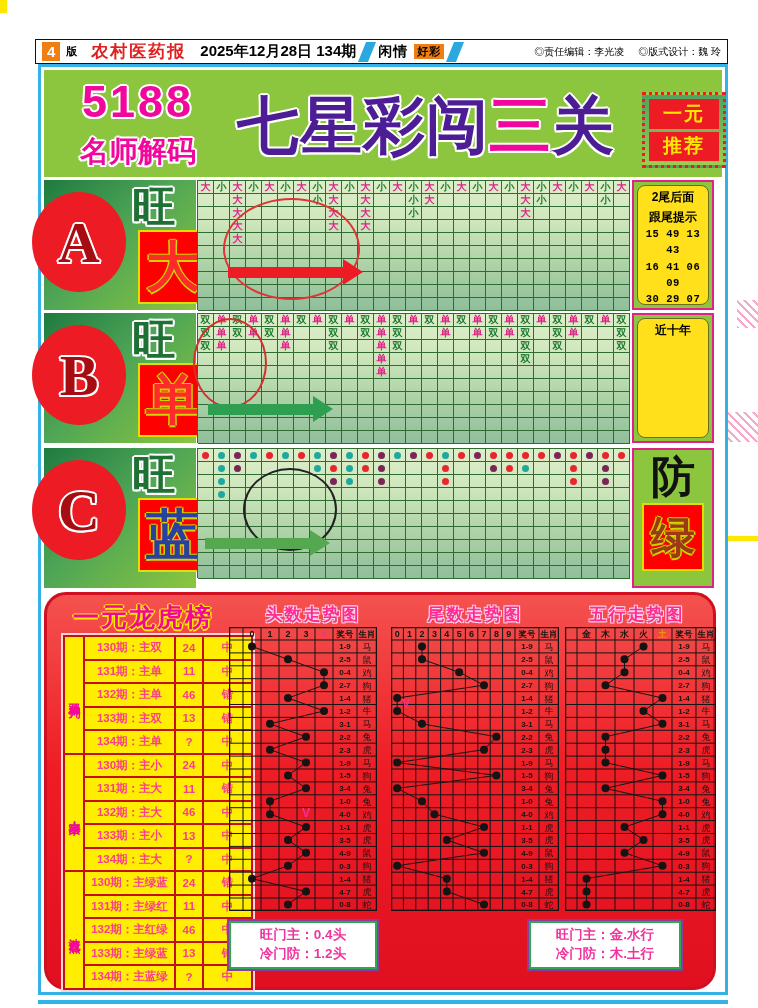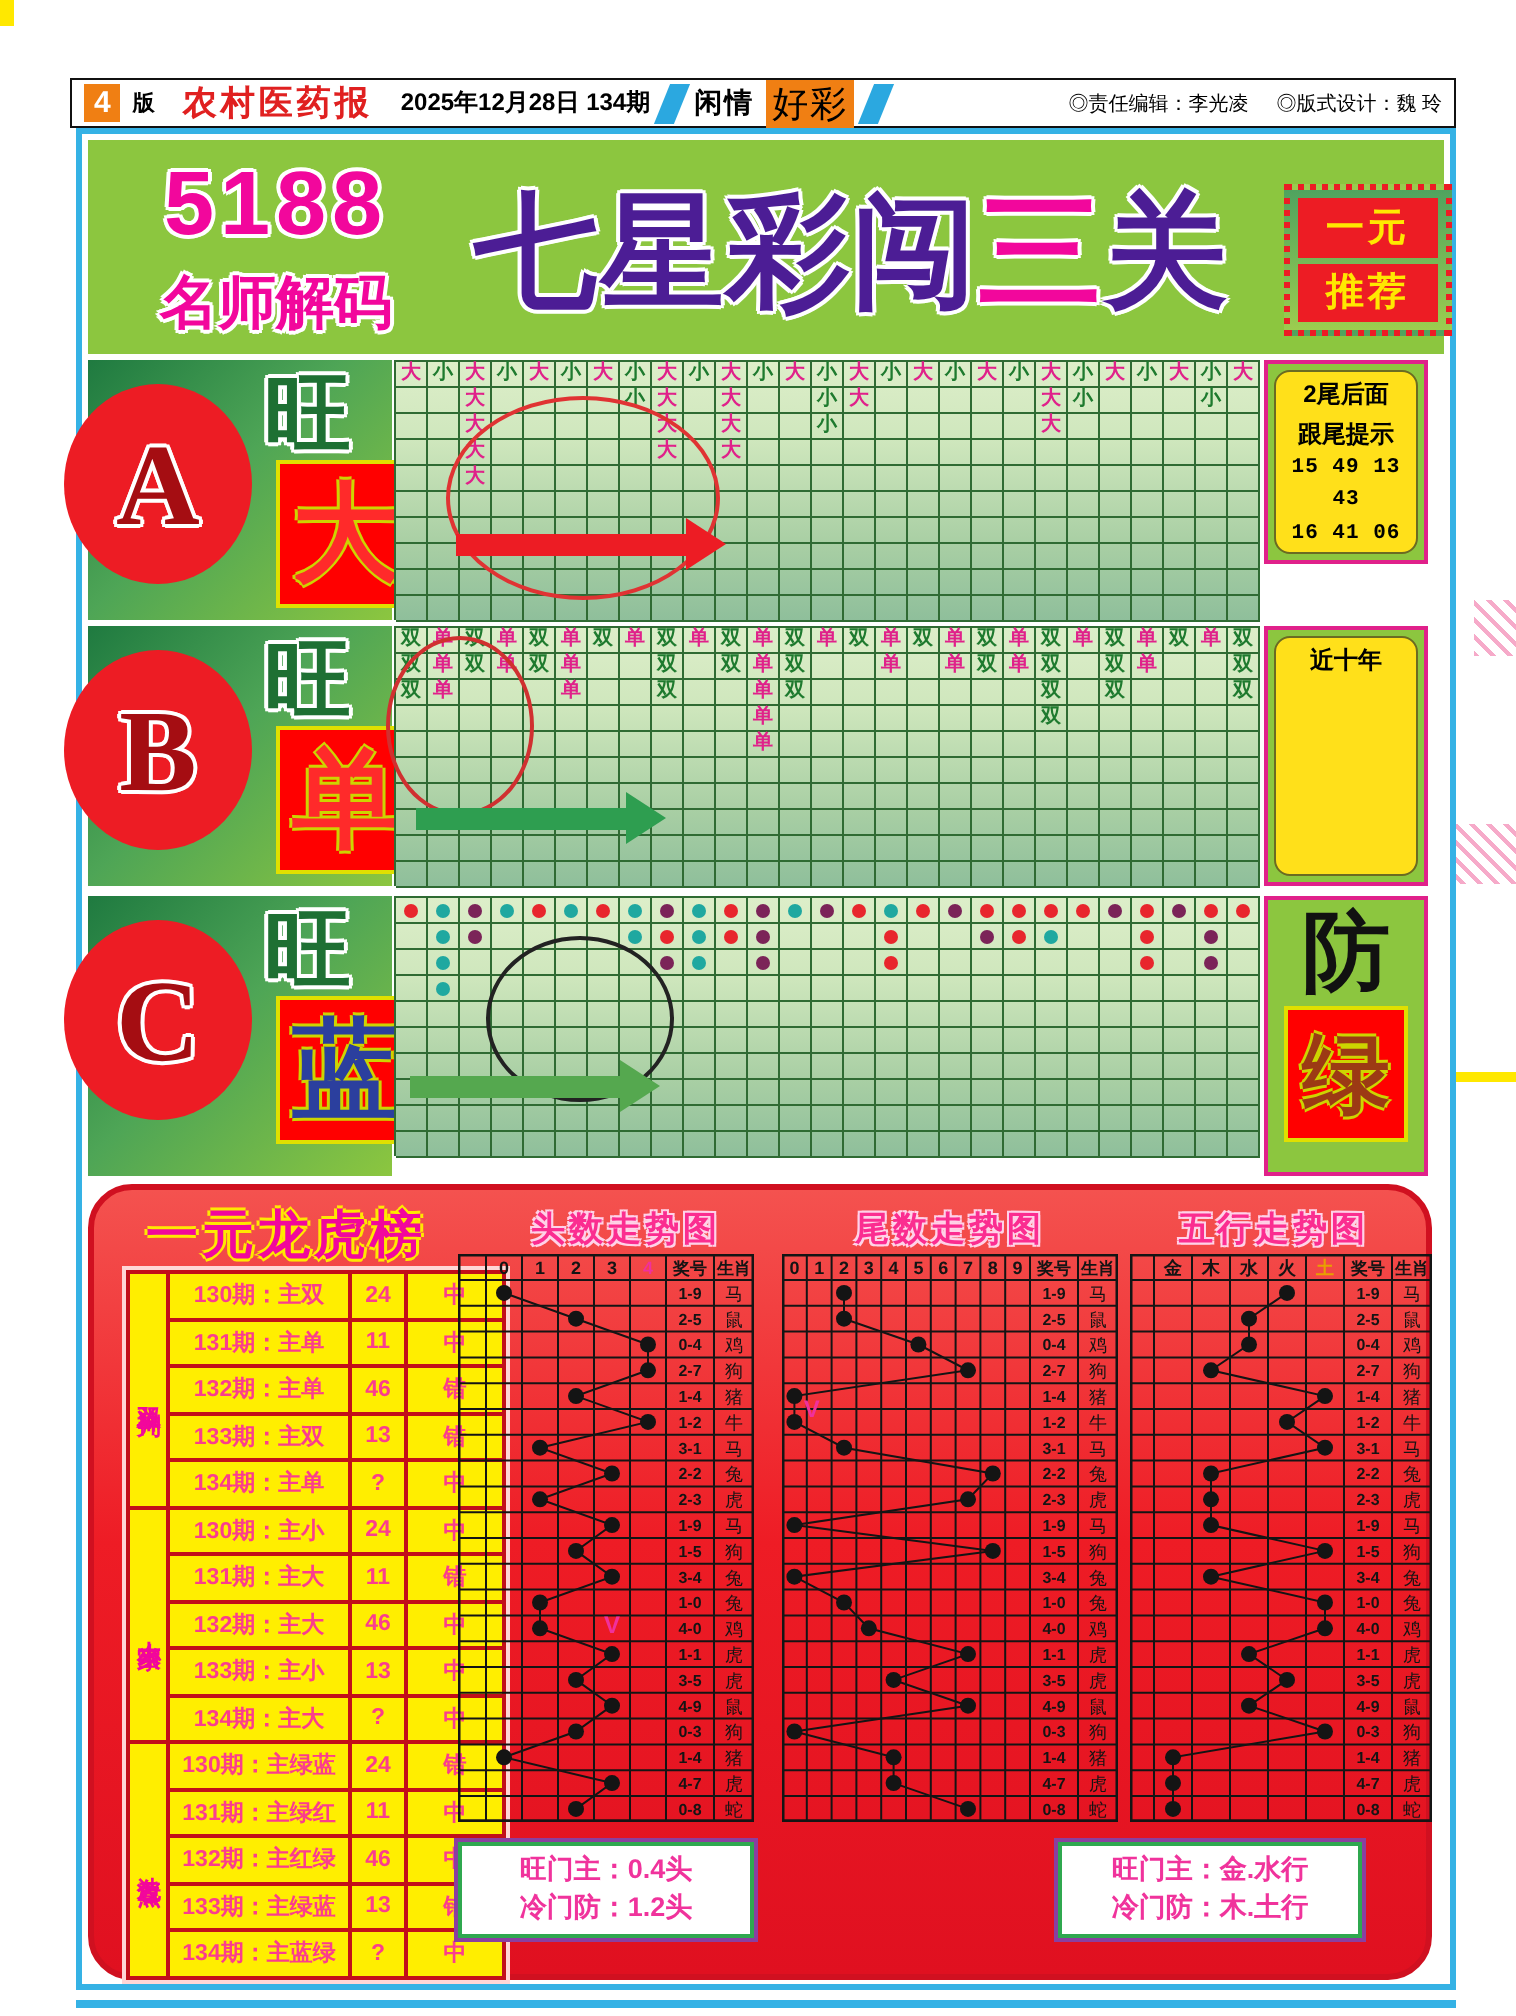--- a/index.html
+++ b/index.html
@@ -4,24 +4,24 @@
 <style>
   *{box-sizing:border-box;margin:0;padding:0}
   html,body{width:758px;height:1008px}
   body{position:relative;background:#fff;font-family:"Liberation Sans",sans-serif;overflow:hidden}
   .abs{position:absolute}
   
   #hdr{left:35px;top:39px;width:693px;height:25px;background:#fff;border:1px solid #111;display:flex;align-items:center;padding:0 6px;gap:6px}
   #hdr .pgnum{background:#f07f13;color:#fff;font-weight:bold;font-size:15px;padding:0 5px;height:19px;line-height:19px}
   #hdr .pglab{font-size:11px;font-weight:bold}
   #hdr .paper{color:#e02020;font-family:"Liberation Serif",serif;font-weight:bold;font-size:17px;letter-spacing:2px;margin:0 8px}
-  #hdr .date{font-weight:bold;font-size:12px}
+  #hdr .date{font-weight:bold;font-size:15px}
   .slash{width:10px;height:20px;background:#2ba8e0;transform:skewX(-22deg)}
   #hdr .col1{font-size:14px;font-weight:bold;letter-spacing:1px}
-  #hdr .col2{background:#f07f13;font-size:18px;font-weight:normal;padding:0 3px;letter-spacing:1px}
+  #hdr .col2{background:#f07f13;font-size:11px;font-weight:bold;padding:0 3px;letter-spacing:1px}
   #hdr .crew{margin-left:auto;font-size:10px;display:flex;gap:14px;white-space:nowrap}
   
   #frame{left:38px;top:64px;width:690px;height:931px;border:3px solid #35b2e5;background:#fff}
   #deco-scallop{left:56px;top:59px;width:580px;height:6px;background:repeating-radial-gradient(circle at 7px 6px,#e8262d 0 5px,rgba(0,0,0,0) 5px 14px)}
   
   #mast{left:44px;top:70px;width:678px;height:107px;background:#8cc63f}
   .ow{text-shadow:2px 0 0 #fff,-2px 0 0 #fff,0 2px 0 #fff,0 -2px 0 #fff,1.5px 1.5px 0 #fff,-1.5px 1.5px 0 #fff,1.5px -1.5px 0 #fff,-1.5px -1.5px 0 #fff}
   #mast .code{left:8px;top:6px;width:172px;text-align:center;font-size:45px;font-weight:bold;color:#f2079c;letter-spacing:3px}
   #mast .sub{left:0px;top:62px;width:188px;text-align:center;font-size:29px;font-weight:bold;color:#f2079c}
   #mast .title{left:172px;top:14px;width:420px;text-align:center;font-size:62px;font-weight:bold;white-space:nowrap;letter-spacing:1px}
@@ -471,21 +471,21 @@
       <div class="gcell"></div>
       <div class="gcell"></div>
       <div class="gcell"></div>
       <div class="gcell"></div>
       <div class="gcell"></div>
       <div class="gcell"></div>
       <div class="gcell"></div>
       <div class="gcell"></div>
       <div class="gcell"></div>
     </div>
-  <div class="side-panel" style="height:102px">
+  <div class="side-panel" style="height:130px">
     <div class="ybox">
       <div class="yt">2尾后面</div>
       <div class="yt">跟尾提示</div>
       <div class="yn">15 49 13 43</div>
       <div class="yn">16 41 06 09</div>
       <div class="yn">30 29 07 21</div>
 
     </div>
   </div>
 </div>

